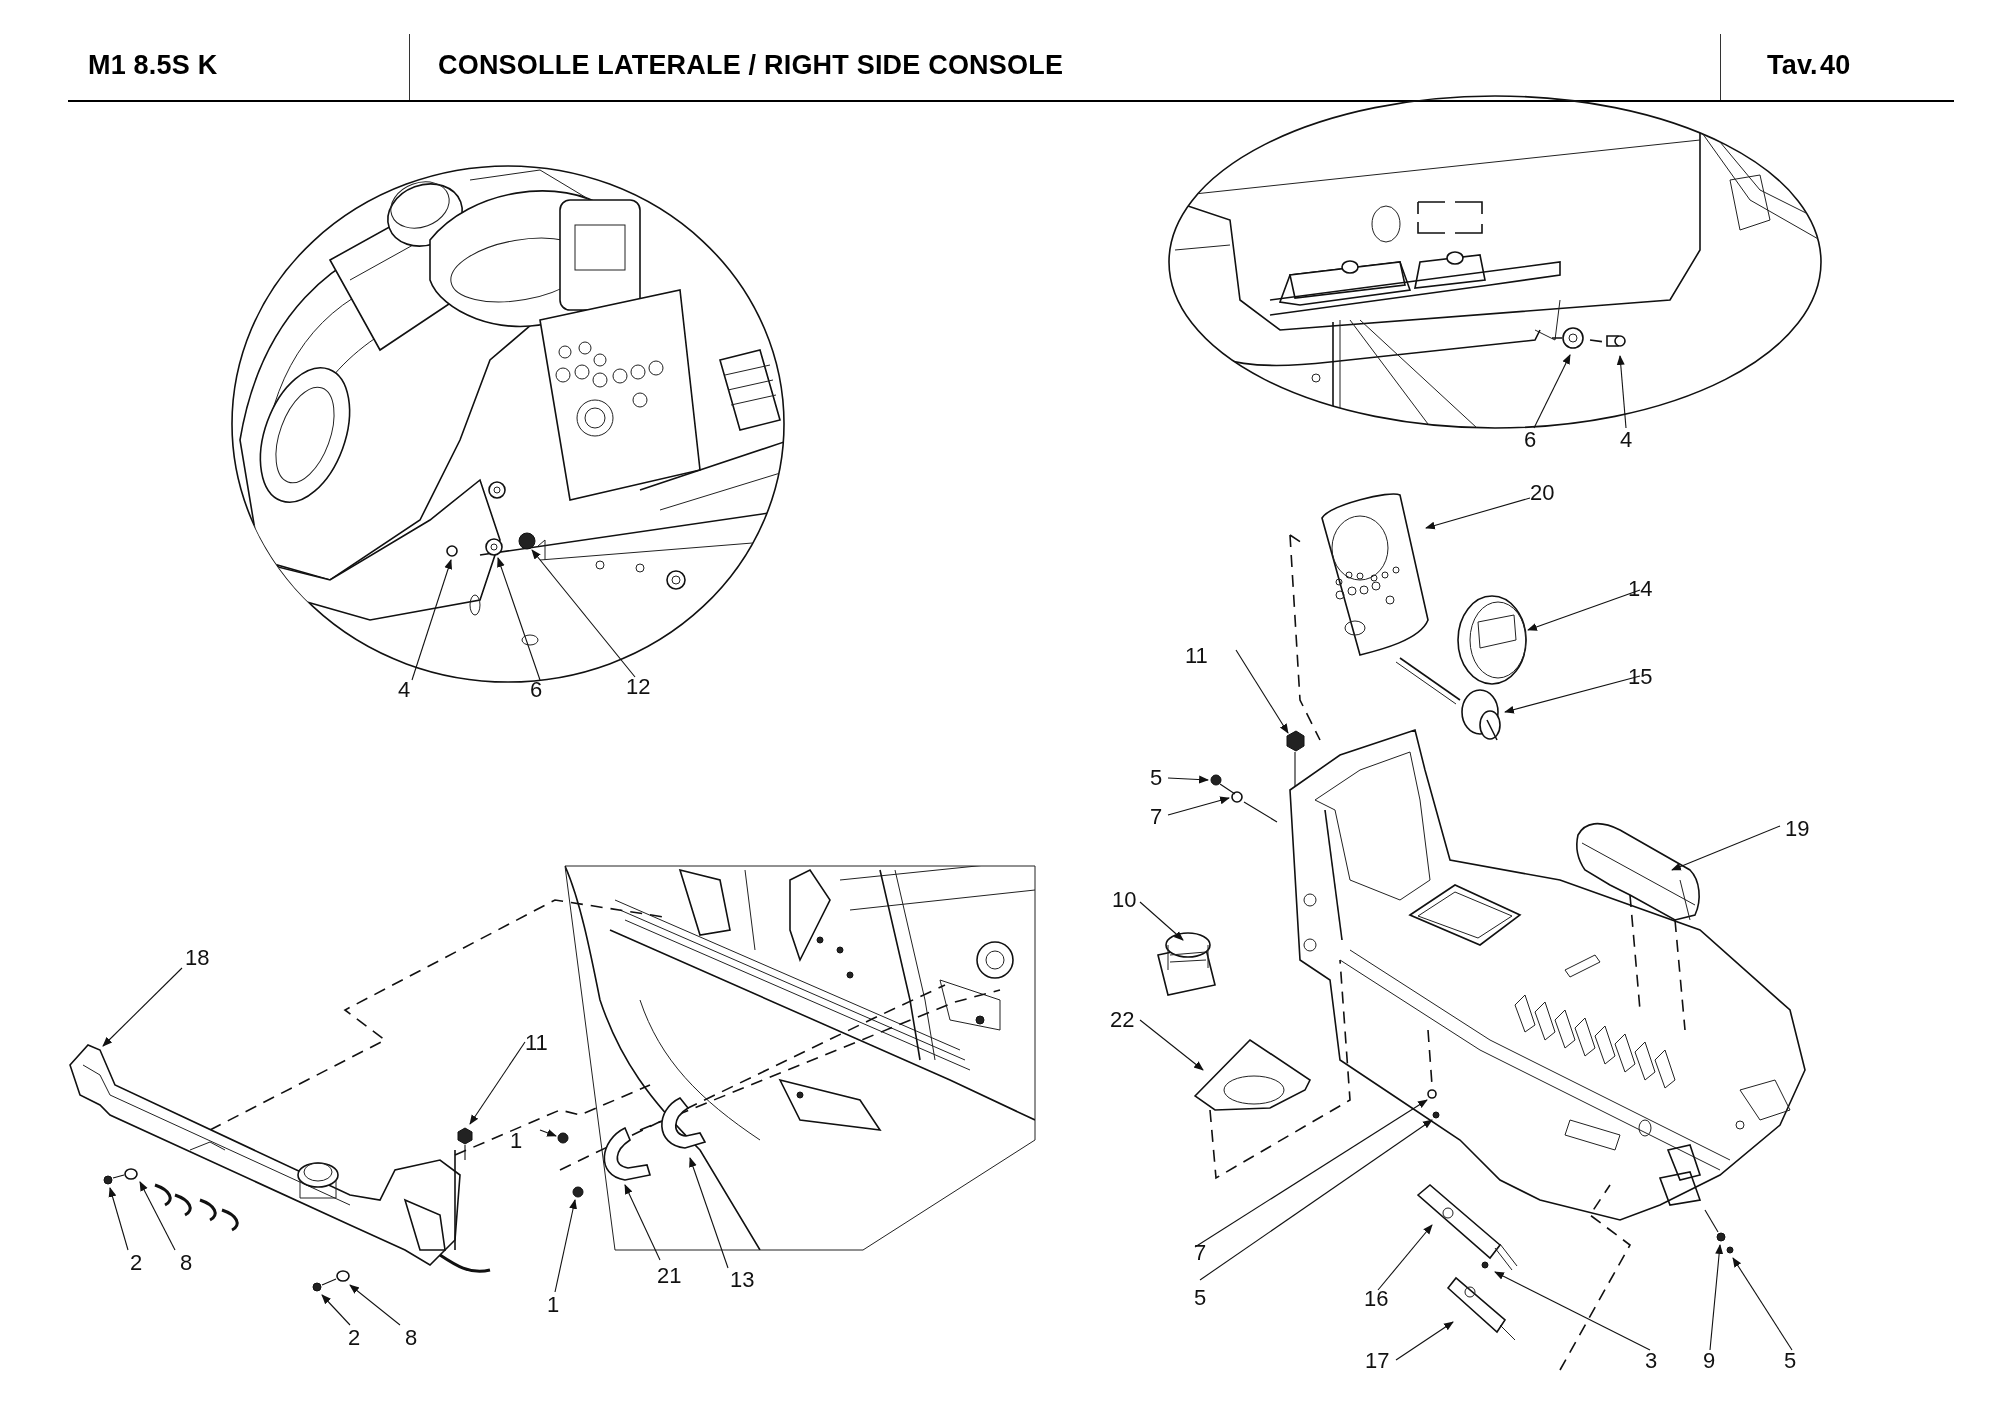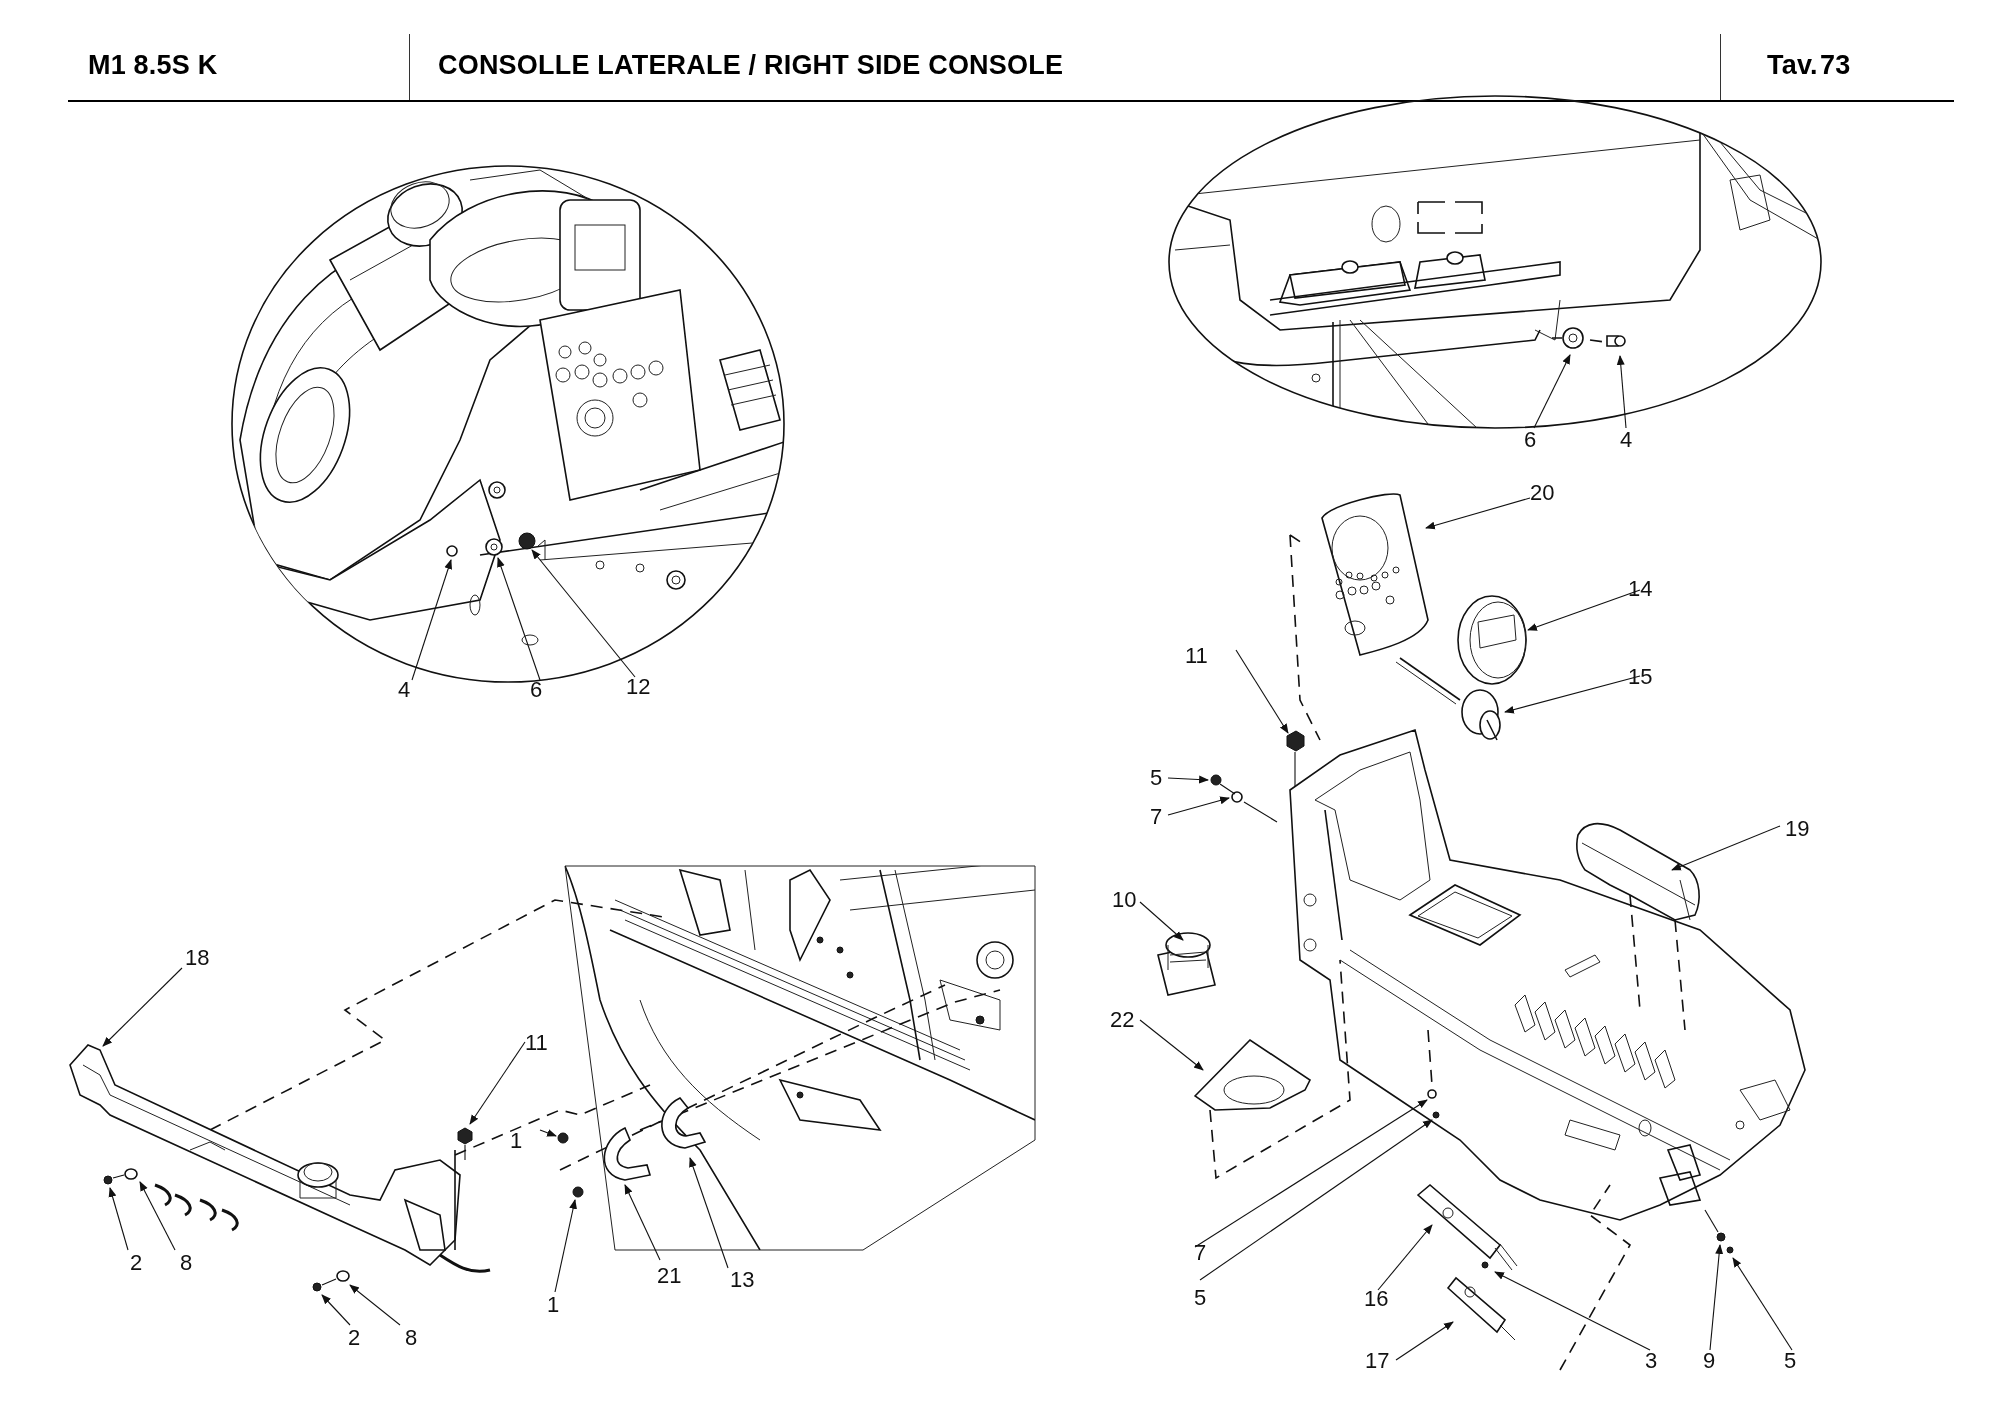--- a/index.html
+++ b/index.html
@@ -22,21 +22,21 @@
 </style>
 </head>
 <body>
 
 <div class="hdr">
   <span class="hdr-text" style="left:88px;">M1 8.5S K</span>
   <div class="hdr-sep" style="left:409px;"></div>
   <span class="hdr-text" style="left:430px;margin-left:8px;">CONSOLLE LATERALE / RIGHT SIDE CONSOLE</span>
   <div class="hdr-sep" style="left:1720px;"></div>
   <span class="hdr-text" style="left:1745px;margin-left:22px;">Tav.</span>
-  <span class="hdr-text" style="left:1820px;">73</span>
+  <span class="hdr-text" style="left:1820px;">40</span>
   <div class="hdr-rule"></div>
 </div>
 
 <svg id="drawing" width="2000" height="1414" viewBox="0 0 2000 1414">
   <defs>
     <marker id="ah" viewBox="0 0 10 10" refX="9" refY="5" markerWidth="9" markerHeight="9" orient="auto-start-reverse">
       <path d="M0,1 L10,5 L0,9 z" class="arrow"></path>
     </marker>
     <clipPath id="circleClip">
         <ellipse cx="508" cy="424" rx="276" ry="258"></ellipse>

